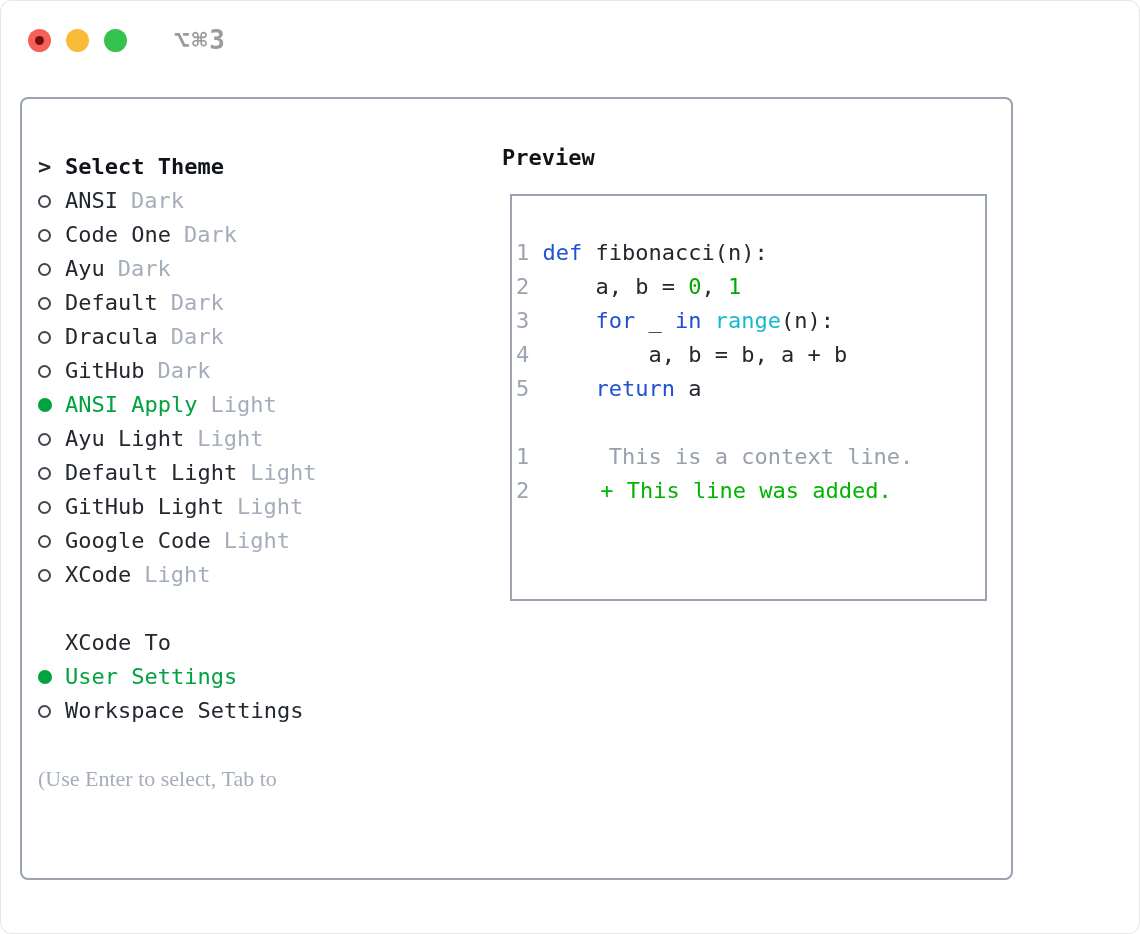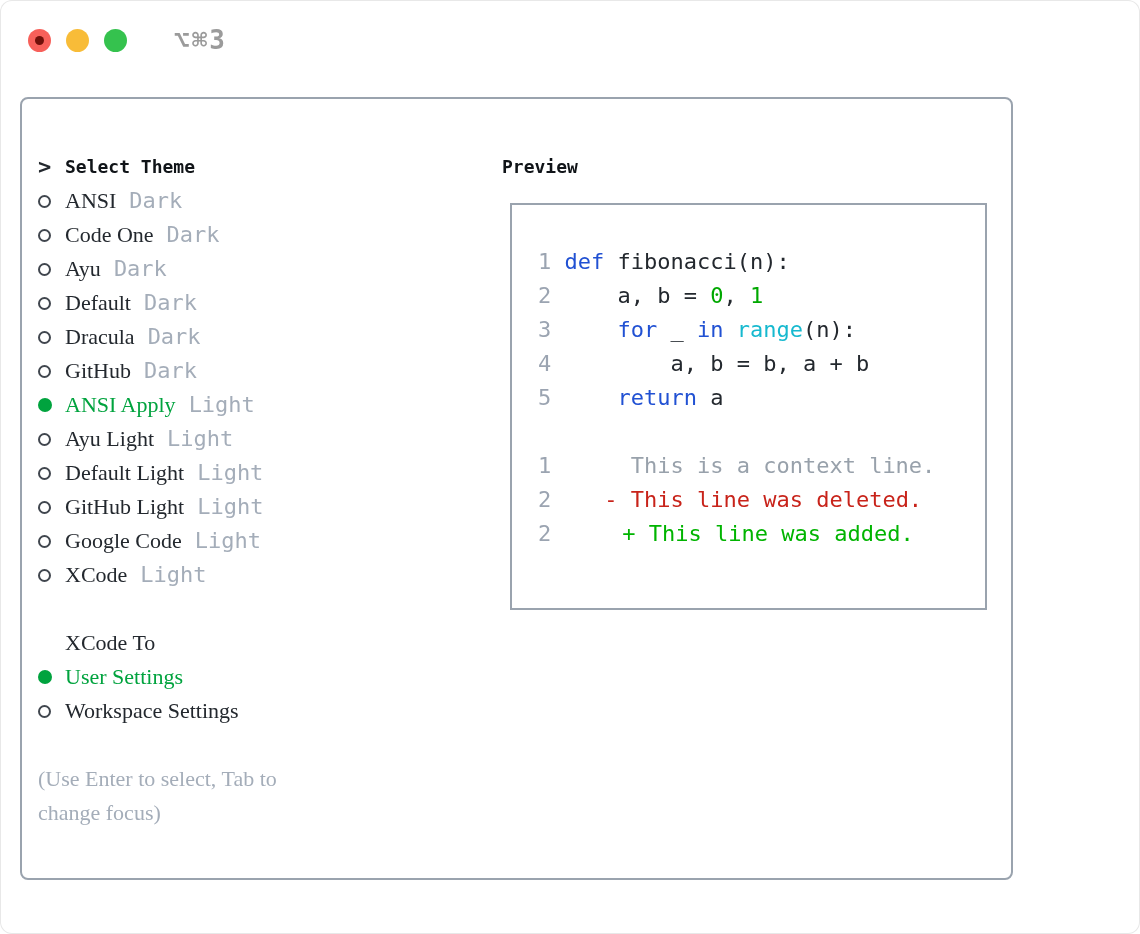--- a/index.html
+++ b/index.html
@@ -75,53 +75,53 @@
     display: flex;
     align-items: center;
   }
   .prefix {
     font-weight: bold;
     color: var(--text_dark);
     font-size: 22px;
   }
   .hdr {
     font-weight: bold;
-    font-size: 18px;
+    font-size: 22px;
     color: #101418;
   }
   .radio {
     width: 13px; height: 13px;
     box-sizing: border-box;
     border-radius: 50%;
     border: 2px solid #40464e;
     background: transparent;
   }
   .radio.selected {
     width: 14px; height: 14px;
     border: none;
     background: var(--accent_green);
   }
-  .label   { color: var(--text_dark); font-family: Liberation Serif, serif; }
+  .label   { color: var(--text_dark); }
   .variant { color: var(--text_gray); margin-left: 13px; text-align: right; }
   .theme-row.selected .label,
   .apply-row.selected .label { color: var(--accent_green); }
   .helptext { color: var(--text_gray); font-family: Liberation Serif, serif; }
   
   .right-col {
     position: absolute;
-    left: 480px; top: 51px;
+    left: 480px; top: 42px;
   }
   .preview-box {
     margin-left: 8px;
     margin-top: 19px;
     width: 477px;
     height: 407px;
     box-sizing: border-box;
     border: 2px solid var(--panel_border);
-    padding: 40px 10px 0 26px;
+    padding: 40px 10px 0 4px;
     background: #fff;
   }
   .code-line {
     height: 34px;
     line-height: 34px;
     font-size: 22px;
     white-space: pre;
   }
   .tok-num     { color: var(--line_number_gray); }
   .tok-kw      { color: var(--keyword_blue); }
@@ -228,36 +228,32 @@
       <div class="row apply-row">
         <span class="marker"><span class="radio"></span></span>
         <span class="label">Workspace Settings</span>
       </div>
 
       <div class="row"></div>
 
       <div class="row">
         <span class="helptext">(Use Enter to select, Tab to</span>
       </div>
-      <div class="row">
-        <span class="helptext">change focus)</span>
-      </div>
     </div>
 
     <div class="right-col">
       <div class="row">
         <span class="hdr">Preview</span>
       </div>
       <div class="preview-box">
         <div class="code-line"><span class="tok-num">1 </span><span class="tok-kw">def</span><span class="tok-plain"> fibonacci(n):</span></div>
         <div class="code-line"><span class="tok-num">2 </span><span class="tok-plain">    a, b = </span><span class="tok-numlit">0</span><span class="tok-plain">, </span><span class="tok-numlit">1</span></div>
         <div class="code-line"><span class="tok-num">3 </span><span class="tok-plain">    </span><span class="tok-kw">for</span><span class="tok-plain"> _ </span><span class="tok-kw">in</span><span class="tok-plain"> </span><span class="tok-builtin">range</span><span class="tok-plain">(n):</span></div>
         <div class="code-line"><span class="tok-num">4 </span><span class="tok-plain">        a, b = b, a + b</span></div>
         <div class="code-line"><span class="tok-num">5 </span><span class="tok-plain">    </span><span class="tok-kw">return</span><span class="tok-plain"> a</span></div>
         <div class="code-line"></div>
         <div class="code-line"><span class="tok-num">1</span><span class="tok-ctx">      This is a context line.</span></div>
-        <div class="code-line"><span class="tok-num">2</span><span class="tok-plain">    </span><span class="tok-del">- This line was deleted.</span></div>
         <div class="code-line"><span class="tok-num">2</span><span class="tok-plain">    </span><span class="tok-add">+ This line was added.</span></div>
       </div>
     </div>
 
   </div>
 </div>
 
 </body></html>

